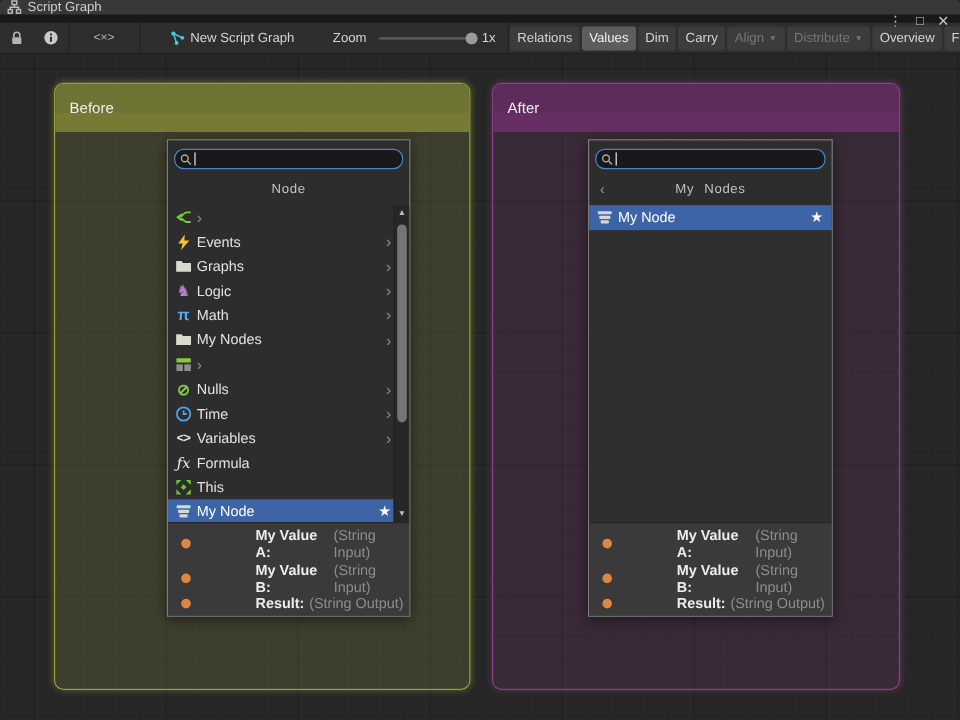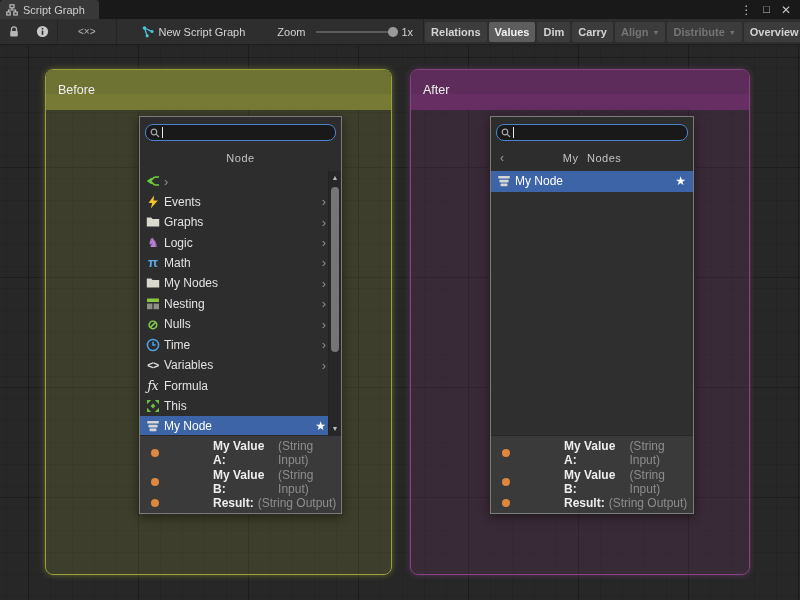--- a/index.html
+++ b/index.html
@@ -1,42 +1,42 @@
 <!DOCTYPE html>
 <html><head>
 <meta charset="utf-8">
 <style>
   * { box-sizing: border-box; margin: 0; padding: 0; }
   html,body { width:800px; height:600px; overflow:hidden; }
   body { font-family:"Liberation Sans", sans-serif; background:#272727; }
   .app { position:relative; width:800px; height:600px; background:#272727; }
 
   
-  .tabbar { height:19px; background:#191919; display:flex; align-items:stretch; }
+  .tabbar { height:19px; background:#191919; display:flex; align-items:stretch;flex-direction:column; }
   .tab { background:#383838; display:flex; align-items:center; gap:5px; padding:0 14px 0 6px;
          color:#cfcfcf; font-size:11px; border-radius:3px 3px 0 0; }
   .win-controls { margin-left:auto; display:flex; align-items:center; gap:11px;
                   color:#c4c4c4; padding-right:9px; font-size:12px; }
   .win-controls span { cursor:default; line-height:1; }
   .wc-max { font-size:11px; }
 
   
   .toolbar { height:26px; background:#2e2e2e; border-bottom:1px solid #1e1e1e;
              display:flex; align-items:center; font-size:11px; color:#d4d4d4;
              overflow:hidden; white-space:nowrap; }
   .tbtn { height:100%; display:flex; align-items:center; padding:0 8px; flex:none; }
   .sep { width:1px; height:100%; background:#242424; flex:none; }
   .tool-label { padding:0 4px; }
   .nsg { display:flex; align-items:center; gap:4px; padding:0 10px; margin-left:14px; }
   .zoomgrp { display:flex; align-items:center; gap:7px; margin-left:18px; padding-right:10px; }
   .ztrack { position:relative; width:78px; height:2px; background:#5a5a5a; flex:none; }
   .zhandle { position:absolute; right:-4px; top:-4px; width:10px; height:10px;
              border-radius:50%; background:#9a9a9a; }
   .tgl { height:20px; display:flex; align-items:center; gap:4px; padding:0 6px; margin:0 1px;
-         background:#3c3c3c; border-radius:2px; flex:none;font-weight:bold; }
+         background:#3c3c3c; border-radius:2px; flex:none; }
   .tgl.active { background:#5d5d5d; color:#f2f2f2; }
   .tgl.disabled { color:#757575; }
   .dd { font-size:7px; margin-top:1px; }
 
   
   .canvas { position:relative; width:800px; height:555px; background:#272727;
     background-image:
       linear-gradient(rgba(0,0,0,0.22) 1px, transparent 1px),
       linear-gradient(90deg, rgba(0,0,0,0.22) 1px, transparent 1px),
       linear-gradient(rgba(0,0,0,0.07) 1px, transparent 1px),
@@ -293,21 +293,20 @@
           <span class="chev">›</span>
         </div>
         <div class="lrow">
           <span class="ic">
             <svg width="14" height="14" viewBox="0 0 14 14">
               <rect x="1" y="1.5" width="12" height="3.6" rx="0.5" fill="#8cc63f"></rect>
               <rect x="1" y="6.6" width="5.4" height="5.6" fill="#8f8f88"></rect>
               <rect x="7.6" y="6.6" width="5.4" height="5.6" fill="#8f8f88"></rect>
             </svg>
             </span>
-          <span class="lbl">Nesting</span>
           <span class="chev">›</span>
         </div>
         <div class="lrow">
           <span class="ic gi g-null">⊘</span>
           <span class="lbl">Nulls</span>
           <span class="chev">›</span>
         </div>
         <div class="lrow">
           <span class="ic">
             <svg width="14" height="14" viewBox="0 0 14 14" fill="none" stroke="#4aa3e8" stroke-width="1.5">

